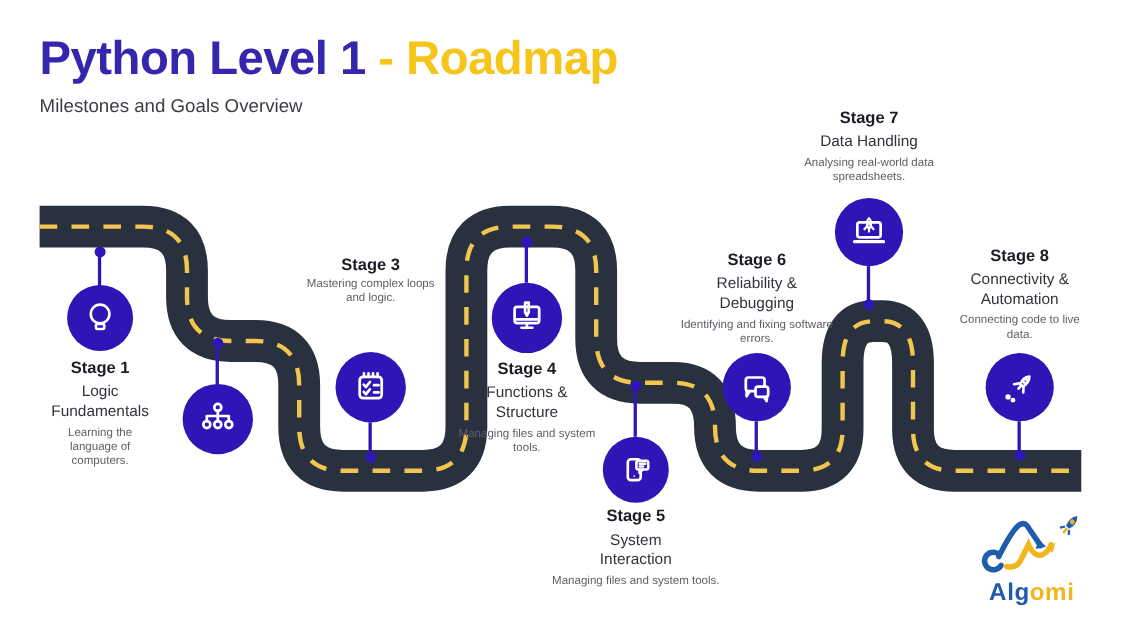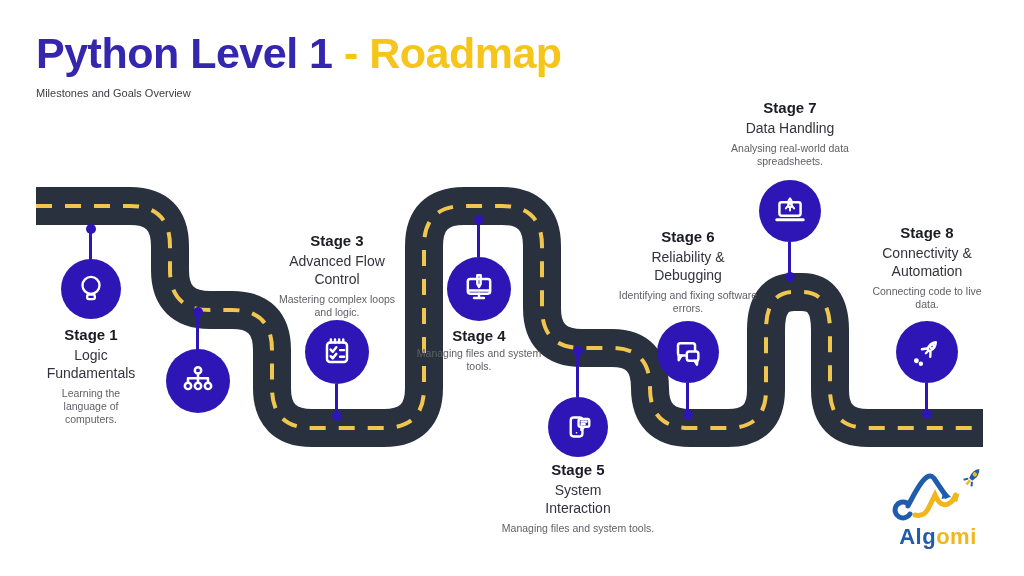--- a/index.html
+++ b/index.html
@@ -3,21 +3,21 @@
 <meta charset="utf-8">
 <style>
   html,body{margin:0;padding:0;background:#fff;}
   .canvas{position:relative;width:1024px;height:576px;background:#ffffff;overflow:hidden;
           font-family:"Liberation Sans","DejaVu Sans",sans-serif;}
   
   .hdr{position:absolute;left:36px;top:30px;z-index:5;}
   .title{font-size:43px;font-weight:800;letter-spacing:-0.5px;line-height:1.1;}
   .title .t1{color:#3526ae;}
   .title .t2{color:#f5c51b;}
-  .subtitle{margin-top:10px;font-size:11px;color:#3c3c44;}
+  .subtitle{margin-top:10px;font-size:17px;color:#3c3c44;}
   
   .roadsvg{position:absolute;left:0;top:0;z-index:1;}
   
   .connector{position:absolute;width:3px;background:#2d16b5;z-index:2;}
   .dot{position:absolute;width:10px;height:10px;border-radius:50%;background:#2d16b5;z-index:3;}
   
   .badge{position:absolute;border-radius:50%;background:#2d16b5;z-index:4;
          display:flex;align-items:center;justify-content:center;}
   .badge svg{display:block;}
   
@@ -125,36 +125,36 @@
       <rect x="8.5" y="9" width="17" height="16.5" rx="2.6"></rect>
       <path d="M11.8 9 v-2.6 M15.3 9 v-2.6 M18.8 9 v-2.6 M22.3 9 v-2.6"></path>
       <path d="M11.6 15 l1.8 1.8 3 -3.8"></path>
         <path d="M19.6 15.4 h3.4"></path>
       <path d="M11.6 20.6 l1.8 1.8 3 -3.8"></path>
         <path d="M19.6 21 h3.4"></path>
     </svg>
   </div>
   <div class="stext s3-text">
     <div class="slabel">Stage 3</div>
-    <div class="stitle">Advanced Flow Control</div>
     <div class="sdesc">Mastering complex loops and logic.</div>
   </div>
 
   <div class="connector s4-conn"></div>
   <div class="dot s4-dot"></div>
   <div class="badge s4-badge">
     <svg width="40" height="40" viewBox="0 0 34 34" fill="none" stroke="#fff" stroke-width="2.1" stroke-linecap="round" stroke-linejoin="round">
       <rect x="7.5" y="8.5" width="19" height="12.5" rx="2"></rect>
       <path d="M8.5 18.2 H25.5"></path>
       <path d="M17 21 V23.8 M12.8 24.6 H21.2"></path>
       <path d="M15.6 5.2 h2.8 v7.4 l-1.4 2.7 -1.4 -2.7 z"></path>
     </svg>
   </div>
   <div class="stext s4-text">
     <div class="slabel">Stage 4</div>
+    <div class="stitle">Functions &amp; Structure</div>
     <div class="sdesc">Managing files and system tools.</div>
   </div>
 
   <div class="connector s5-conn"></div>
   <div class="dot s5-dot"></div>
   <div class="badge s5-badge">
     <svg width="38" height="38" viewBox="0 0 34 34" fill="none" stroke="#fff" stroke-width="2.1" stroke-linecap="round" stroke-linejoin="round">
       <rect x="10.5" y="8.5" width="10.5" height="17" rx="2.6"></rect>
       <circle cx="15.7" cy="22.2" r="0.7" fill="#fff" stroke="none"></circle>
       <rect x="17.5" y="9.8" width="9.6" height="7" rx="1.6" fill="#2d16b5"></rect>

